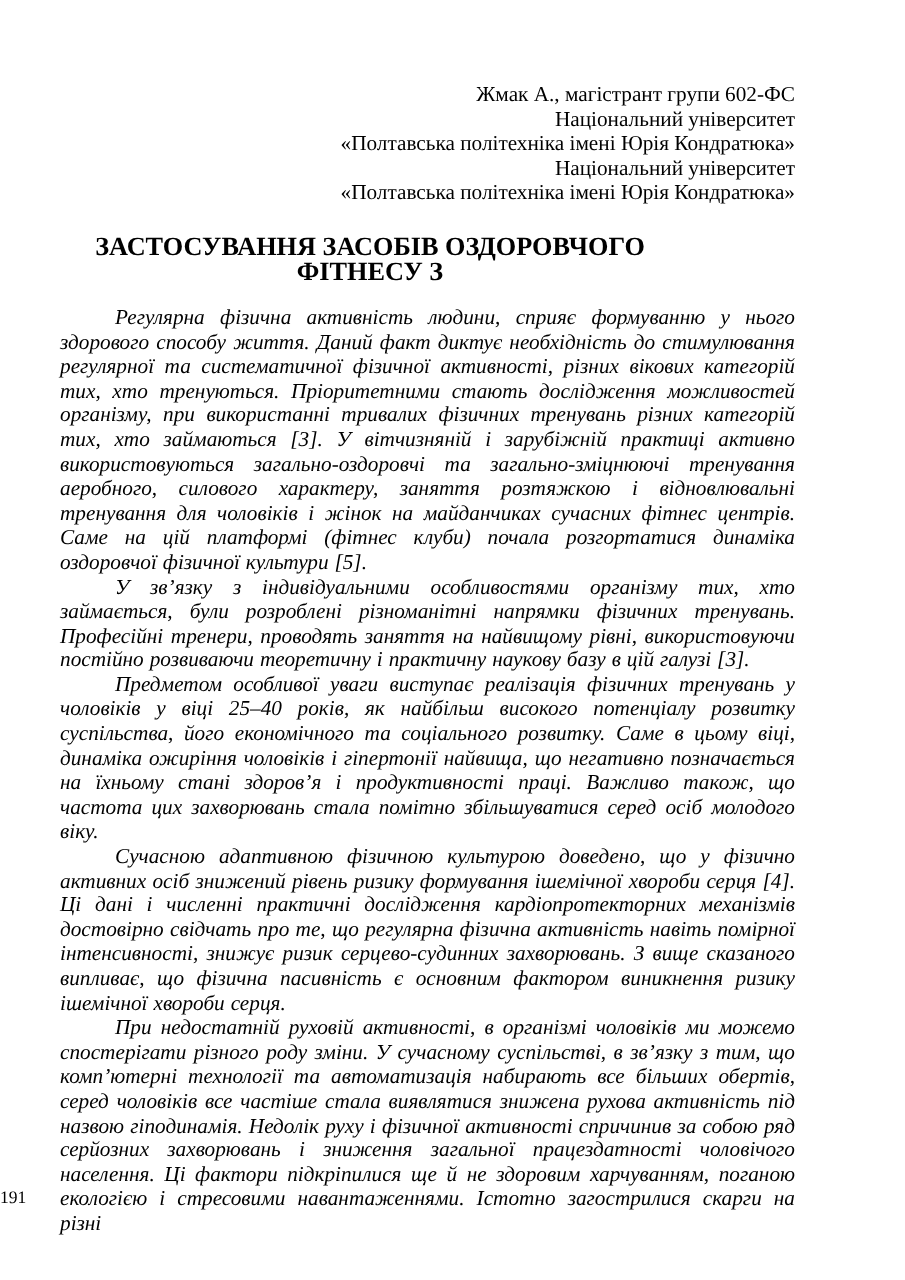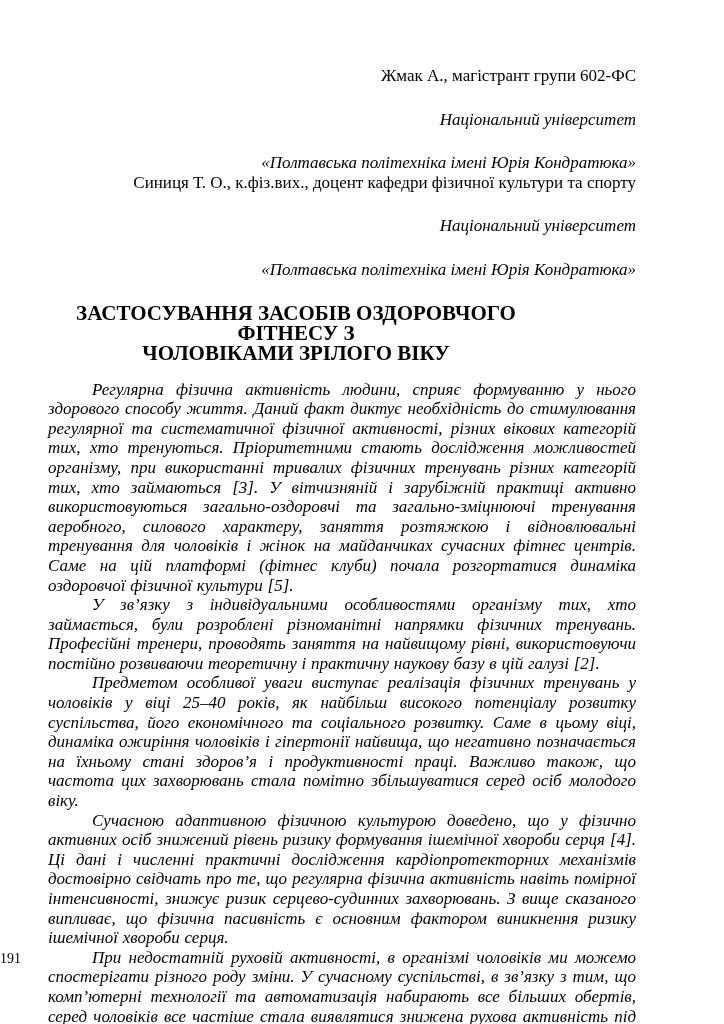--- a/index.html
+++ b/index.html
@@ -21,22 +21,20 @@
     padding: 66px 48px 0 48px;
     overflow: hidden;
   }
   .byline {
     text-align: right;
   }
   .byline .hl {
     white-space: nowrap;
   }
   .byline .hl.i {
-    font-style: italic;
-    margin-top: 24px;
   }
   .title {
     margin: 23px 92px 0 0;
     font-size: 21px;
     font-weight: bold;
     line-height: 20px;
     text-align: center;
   }
   .body-text {
     margin-top: 17px;
@@ -60,30 +58,29 @@
 </style>
 </head>
 <body>
 
 <div class="page">
 
   <div class="byline">
     <div class="hl">Жмак А., магістрант групи 602-ФС</div>
     <div class="hl i">Національний університет</div>
     <div class="hl i">«Полтавська політехніка імені Юрія Кондратюка»</div>
-    <div class="hl">Синиця Т. О., к.фіз.вих., доцент кафедри фізичної культури та спорту</div>
     <div class="hl i">Національний університет</div>
     <div class="hl i">«Полтавська політехніка імені Юрія Кондратюка»</div>
   </div>
 
-  <h1 class="title"><span>ЗАСТОСУВАННЯ ЗАСОБІВ ОЗДОРОВЧОГО ФІТНЕСУ З</span><br><span>ЧОЛОВІКАМИ ЗРІЛОГО ВІКУ</span></h1>
+  <h1 class="title"><span>ЗАСТОСУВАННЯ ЗАСОБІВ ОЗДОРОВЧОГО ФІТНЕСУ З</span><br></h1>
 
   <div class="body-text">
     <p>Регулярна фізична активність людини, сприяє формуванню у нього здорового способу життя. Даний факт диктує необхідність до стимулювання регулярної та систематичної фізичної активності, різних вікових категорій тих, хто тренуються. Пріоритетними стають дослідження можливостей організму, при використанні тривалих фізичних тренувань різних категорій тих, хто займаються [3]. У вітчизняній і зарубіжній практиці активно використовуються загально-оздоровчі та загально-зміцнюючі тренування аеробного, силового характеру, заняття розтяжкою і відновлювальні тренування для чоловіків і жінок на майданчиках сучасних фітнес центрів. Саме на цій платформі (фітнес клуби) почала розгортатися динаміка оздоровчої фізичної культури [5].</p>
-    <p>У зв’язку з індивідуальними особливостями організму тих, хто займається, були розроблені різноманітні напрямки фізичних тренувань. Професійні тренери, проводять заняття на найвищому рівні, використовуючи постійно розвиваючи теоретичну і практичну наукову базу в цій галузі [2].</p>
+    <p>У зв’язку з індивідуальними особливостями організму тих, хто займається, були розроблені різноманітні напрямки фізичних тренувань. Професійні тренери, проводять заняття на найвищому рівні, використовуючи постійно розвиваючи теоретичну і практичну наукову базу в цій галузі [3].</p>
     <p>Предметом особливої уваги виступає реалізація фізичних тренувань у чоловіків у віці 25–40 років, як найбільш високого потенціалу розвитку суспільства, його економічного та соціального розвитку. Саме в цьому віці, динаміка ожиріння чоловіків і гіпертонії найвища, що негативно позначається на їхньому стані здоров’я і продуктивності праці. Важливо також, що частота цих захворювань стала помітно збільшуватися серед осіб молодого віку.</p>
     <p>Сучасною адаптивною фізичною культурою доведено, що у фізично активних осіб знижений рівень ризику формування ішемічної хвороби серця [4]. Ці дані і численні практичні дослідження кардіопротекторних механізмів достовірно свідчать про те, що регулярна фізична активність навіть помірної інтенсивності, знижує ризик серцево-судинних захворювань. З вище сказаного випливає, що фізична пасивність є основним фактором виникнення ризику ішемічної хвороби серця.</p>
     <p>При недостатній руховій активності, в організмі чоловіків ми можемо спостерігати різного роду зміни. У сучасному суспільстві, в зв’язку з тим, що комп’ютерні технології та автоматизація набирають все більших обертів, серед чоловіків все частіше стала виявлятися знижена рухова активність під назвою гіподинамія. Недолік руху і фізичної активності спричинив за собою ряд серйозних захворювань і зниження загальної працездатності чоловічого населення. Ці фактори підкріпилися ще й не здоровим харчуванням, поганою екологією і стресовими навантаженнями. Істотно загострилися скарги на різні</p>
   </div>
 
   <div class="pageno">191</div>
 
 </div>
 
 </body></html>

